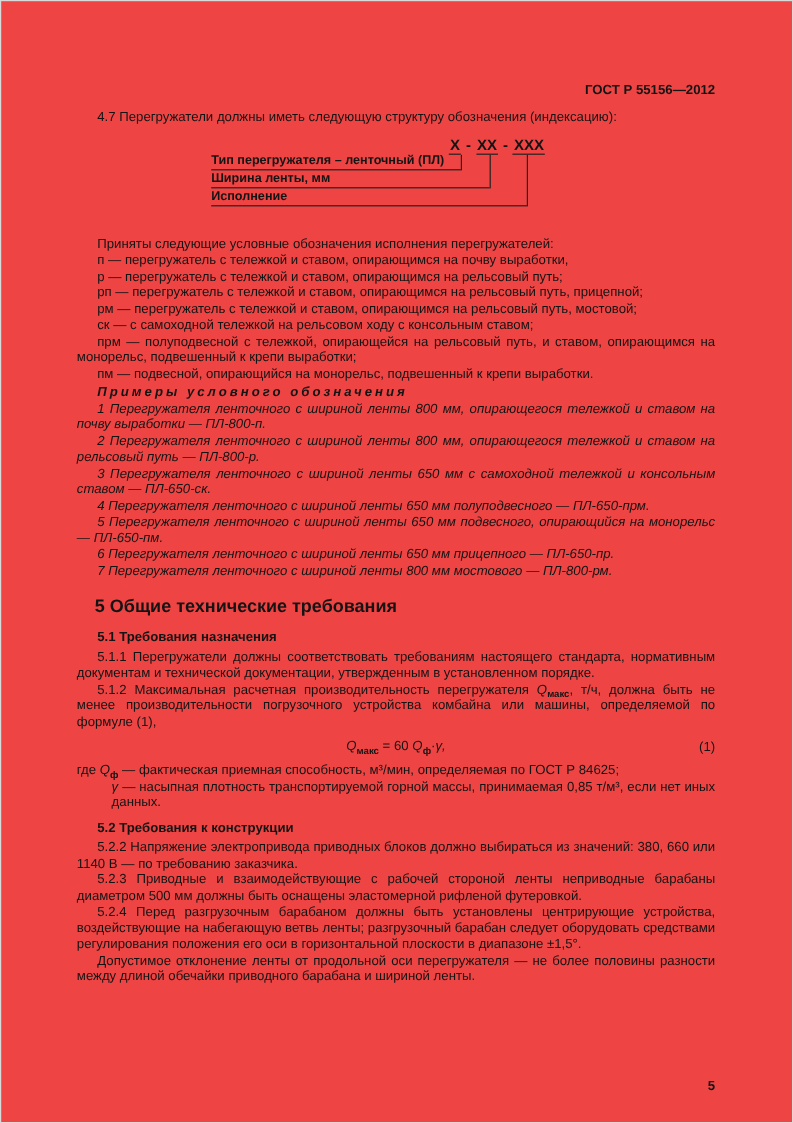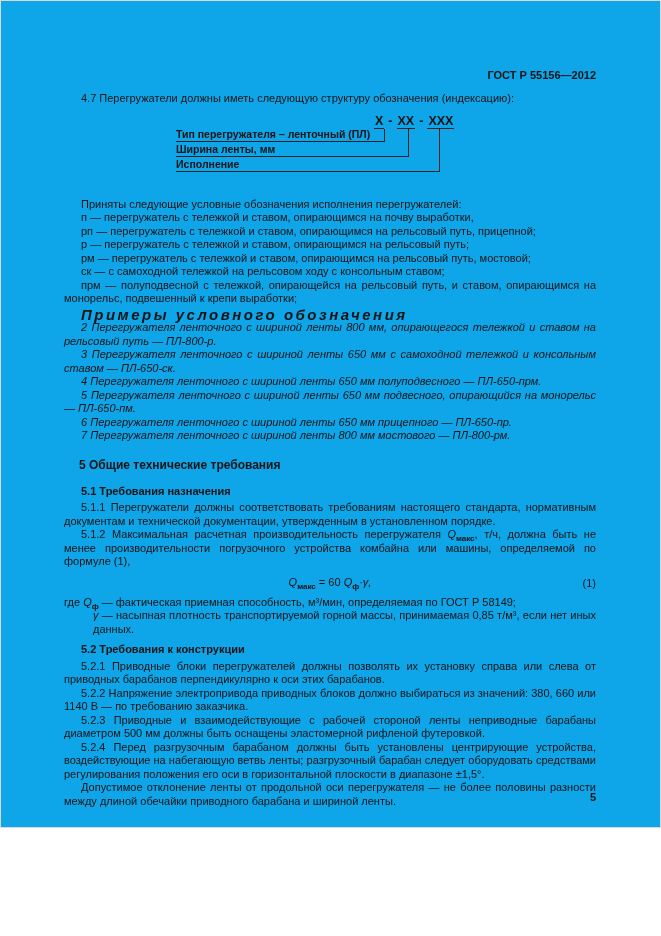--- a/index.html
+++ b/index.html
@@ -1,20 +1,20 @@
 <!DOCTYPE html>
 <html><head>
 <meta charset="utf-8">
 <style>
   * { margin:0; padding:0; box-sizing:border-box; }
   html,body { background:#ffffff; }
   body { font-family:"Liberation Sans", sans-serif; color:#141414; }
   .page {
-    width:661px; height:828px; position:relative; overflow:hidden;
-    background:#0ea5e9; border:1px solid #d9d9d9;
+    width:661px; height:936px; position:relative; overflow:hidden;
+    background:#ef4444; border:1px solid #d9d9d9;
     padding:68px 64px 0 63px;
   }
   .hdr { text-align:right; font-weight:bold; font-size:11px; line-height:13px; margin-bottom:10px; }
   p.body { font-size:11px; line-height:13.5px; text-align:justify; }
   .indent { text-indent:17px; }
   .it { font-style:italic; }
 
   
   .diagram { position:relative; height:58px; margin:8px 0 26px 0; }
   .diag-code { position:absolute; left:310px; top:0; font-weight:bold; font-size:12.5px; line-height:14px; }
@@ -23,23 +23,23 @@
   .diag-row { position:absolute; left:112px; height:15px; border-bottom:1px solid #222;
               font-weight:bold; font-size:10.5px; line-height:14px; white-space:nowrap; }
   .r1 { top:13px; width:208px; }
   .r2 { top:28px; width:232px; }
   .r3 { top:43px; width:263px; }
   .vline { position:absolute; width:0; border-left:1px solid #222; top:15px; }
   .v1 { left:320px; height:13px; }
   .v2 { left:344px; height:28px; }
   .v3 { left:375px; height:43px; }
 
-  .ex-heading { font-size:15px; line-height:13.5px; font-weight:bold; font-style:italic;
+  .ex-heading { font-size:11px; line-height:13.5px; font-weight:bold; font-style:italic;
                 letter-spacing:2.5px; text-indent:17px; margin-top:2px; }
-  .h-main { font-size:12px; line-height:17px; font-weight:bold; text-indent:15px; margin:14px 0 11px 0; }
+  .h-main { font-size:15px; line-height:17px; font-weight:bold; text-indent:15px; margin:14px 0 11px 0; }
   .h-sub  { font-size:11px; line-height:13.5px; font-weight:bold; text-indent:17px; margin:7px 0 3px 0; }
 
   sub { font-size:8px; line-height:0;font-weight:bold; }
 
   .formula-row { position:relative; text-align:center; font-size:11px; line-height:15px; margin:6px 0; }
   .formula-num { position:absolute; right:0; top:1px; }
   .where2 { padding-left:29px; }
 
   .page-num { position:absolute; right:64px; bottom:24px; font-size:11px; font-weight:bold; }
 </style>
@@ -59,27 +59,29 @@
     <div class="diag-row r1"><span>Тип перегружателя – ленточный (ПЛ)</span></div>
     <div class="diag-row r3"><span>Исполнение</span></div>
     <div class="diag-row r2"><span>Ширина ленты, мм</span></div>
     <div class="vline v1"></div>
     <div class="vline v2"></div>
     <div class="vline v3"></div>
   </div>
 
   <p class="body indent">Приняты следующие условные обозначения исполнения перегружателей:</p>
   <p class="body indent">п — перегружатель с тележкой и ставом, опирающимся на почву выработки,</p>
+  <p class="body indent">р — перегружатель с тележкой и ставом, опирающимся на рельсовый путь;</p>
   <p class="body indent">рп — перегружатель с тележкой и ставом, опирающимся на рельсовый путь, прицепной;</p>
-  <p class="body indent">р — перегружатель с тележкой и ставом, опирающимся на рельсовый путь;</p>
   <p class="body indent">рм — перегружатель с тележкой и ставом, опирающимся на рельсовый путь, мостовой;</p>
   <p class="body indent">ск — с самоходной тележкой на рельсовом ходу с консольным ставом;</p>
   <p class="body indent">прм — полуподвесной с тележкой, опирающейся на рельсовый путь, и ставом, опирающимся на монорельс, подвешенный к крепи выработки;</p>
+  <p class="body indent">пм — подвесной, опирающийся на монорельс, подвешенный к крепи выработки.</p>
 
   <p class="ex-heading">Примеры условного обозначения</p>
+  <p class="body indent it">1 Перегружателя ленточного с шириной ленты 800 мм, опирающегося тележкой и ставом на почву выработки — ПЛ-800-п.</p>
   <p class="body indent it">2 Перегружателя ленточного с шириной ленты 800 мм, опирающегося тележкой и ставом на рельсовый путь — ПЛ-800-р.</p>
   <p class="body indent it">3 Перегружателя ленточного с шириной ленты 650 мм с самоходной тележкой и консольным ставом — ПЛ-650-ск.</p>
   <p class="body indent it">4 Перегружателя ленточного с шириной ленты 650 мм полуподвесного — ПЛ-650-прм.</p>
   <p class="body indent it">5 Перегружателя ленточного с шириной ленты 650 мм подвесного, опирающийся на монорельс — ПЛ-650-пм.</p>
   <p class="body indent it">6 Перегружателя ленточного с шириной ленты 650 мм прицепного — ПЛ-650-пр.</p>
   <p class="body indent it">7 Перегружателя ленточного с шириной ленты 800 мм мостового — ПЛ-800-рм.</p>
 
   <div class="h-main">5 Общие технические требования</div>
 
   <div class="h-sub">5.1 Требования назначения</div>
@@ -89,26 +91,25 @@
   <p class="body indent"><span>5.1.2 Максимальная расчетная производительность перегружателя </span><i><span>Q</span></i><sub>макс</sub><span>, т/ч, должна быть не менее производительности погрузочного устройства комбайна или машины, определяемой по формуле (1),</span></p>
 
   <div class="formula-row">
     <span><i><span>Q</span></i><sub>макс</sub>
       <span>=</span>
       <span>60</span>
       <i><span>Q</span></i><sub>ф</sub><i>·γ,</i></span>
     <span class="formula-num">(1)</span>
   </div>
 
-  <p class="body"><span>где </span><i><span>Q</span></i><sub>ф</sub><span> — фактическая приемная способность, м³/мин, определяемая по ГОСТ Р 58149;</span></p>
+  <p class="body"><span>где </span><i><span>Q</span></i><sub>ф</sub><span> — фактическая приемная способность, м³/мин, определяемая по ГОСТ Р 84625;</span></p>
   <p class="body where2"><i>γ</i><span> — насыпная плотность транспортируемой горной массы, принимаемая 0,85 т/м³, если нет иных данных.</span></p>
 
   <div class="h-sub">5.2 Требования к конструкции</div>
 
-  <p class="body indent">5.2.1 Приводные блоки перегружателей должны позволять их установку справа или слева от приводных барабанов перпендикулярно к оси этих барабанов.</p>
   <p class="body indent">5.2.2 Напряжение электропривода приводных блоков должно выбираться из значений: 380, 660 или 1140 В — по требованию заказчика.</p>
   <p class="body indent">5.2.3 Приводные и взаимодействующие с рабочей стороной ленты неприводные барабаны диаметром 500 мм должны быть оснащены эластомерной рифленой футеровкой.</p>
   <p class="body indent">5.2.4 Перед разгрузочным барабаном должны быть установлены центрирующие устройства, воздействующие на набегающую ветвь ленты; разгрузочный барабан следует оборудовать средствами регулирования положения его оси в горизонтальной плоскости в диапазоне ±1,5°.</p>
   <p class="body indent">Допустимое отклонение ленты от продольной оси перегружателя — не более половины разности между длиной обечайки приводного барабана и шириной ленты.</p>
 
   <div class="page-num">5</div>
 
 </div>
 
 </body></html>

